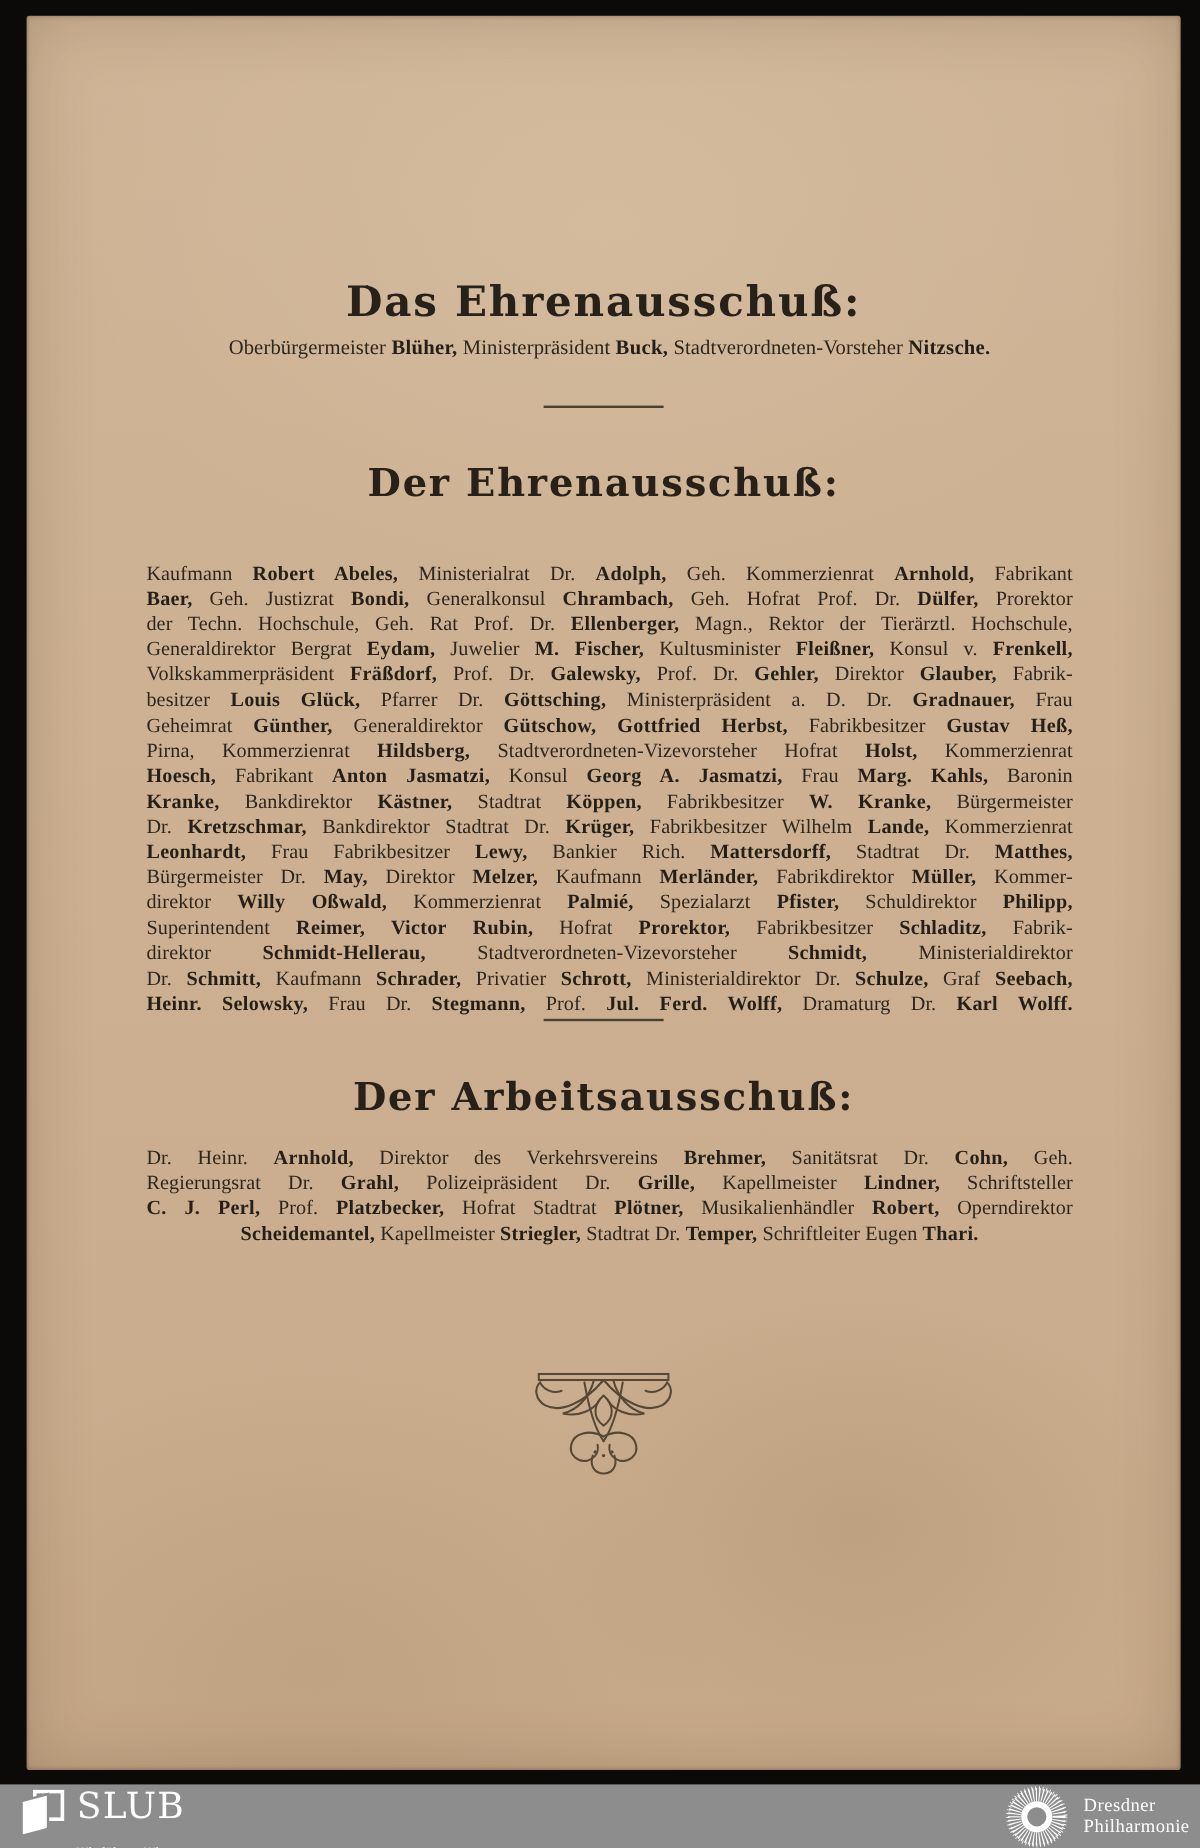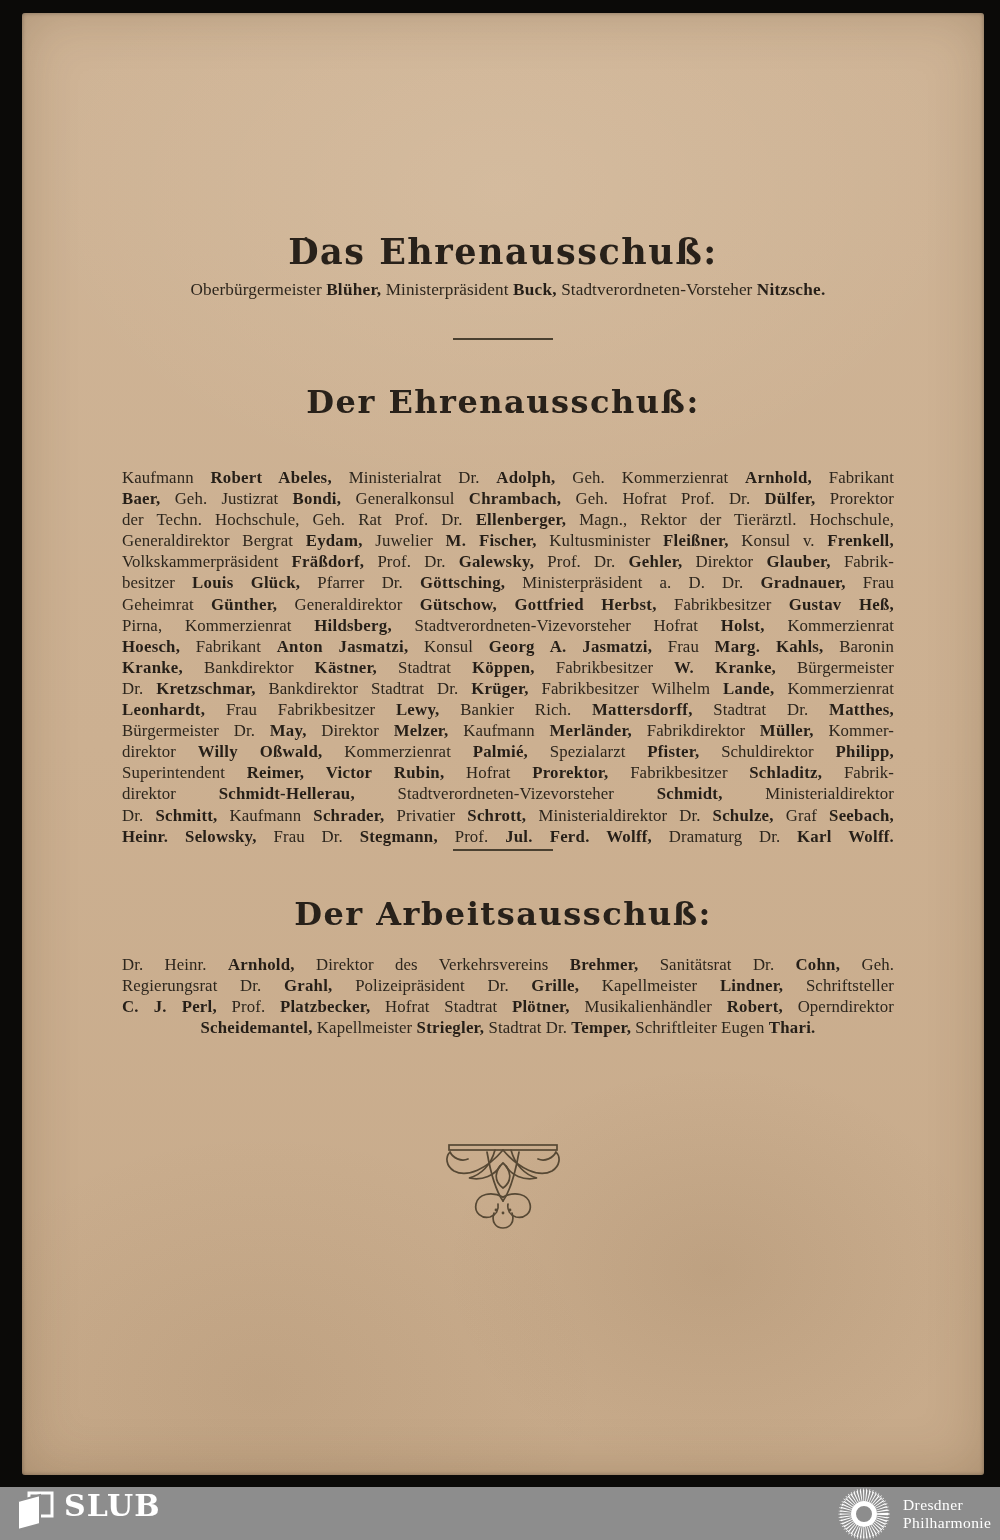--- a/index.html
+++ b/index.html
@@ -31,21 +31,21 @@
   .tline{text-align:justify;text-align-last:justify;}
   .center-all .tline{text-align:left;text-align-last:center;}
   .center-last .tline:last-child{text-align:right;text-align-last:center;}
   .nm{font-weight:700;letter-spacing:0.25px;color:#261f18;}
   .ornament{position:absolute;left:50%;top:1126px;width:140px;height:94px;margin-left:-70px;}
   
   .footer{position:absolute;left:0;bottom:0;width:1000px;height:53px;background:#8d8d8d;}
   .slub{position:absolute;left:16px;top:4px;display:flex;align-items:flex-start;}
   .slub-icon{width:40px;height:42px;margin-right:8px;}
   .slub-text{color:#fff;font-family:"Liberation Sans", sans-serif;}
-  .slub-name{font-size:30px;font-weight:700;line-height:30px;letter-spacing:1px;
+  .slub-name{font-size:30px;font-weight:400;line-height:30px;letter-spacing:1px;
              font-family:"DejaVu Serif", serif;}
   .slub-tagline{font-size:10px;font-weight:700;margin-top:18px;letter-spacing:0.3px;}
   .phil{position:absolute;left:838px;top:1px;display:flex;align-items:center;}
   .phil-icon{width:52px;height:52px;margin-right:13px;}
   .phil-text{color:#fff;font-family:"Liberation Serif", serif;font-size:15.5px;line-height:18px;
              letter-spacing:0.4px;}
 </style>
 </head>
 <body>
 

